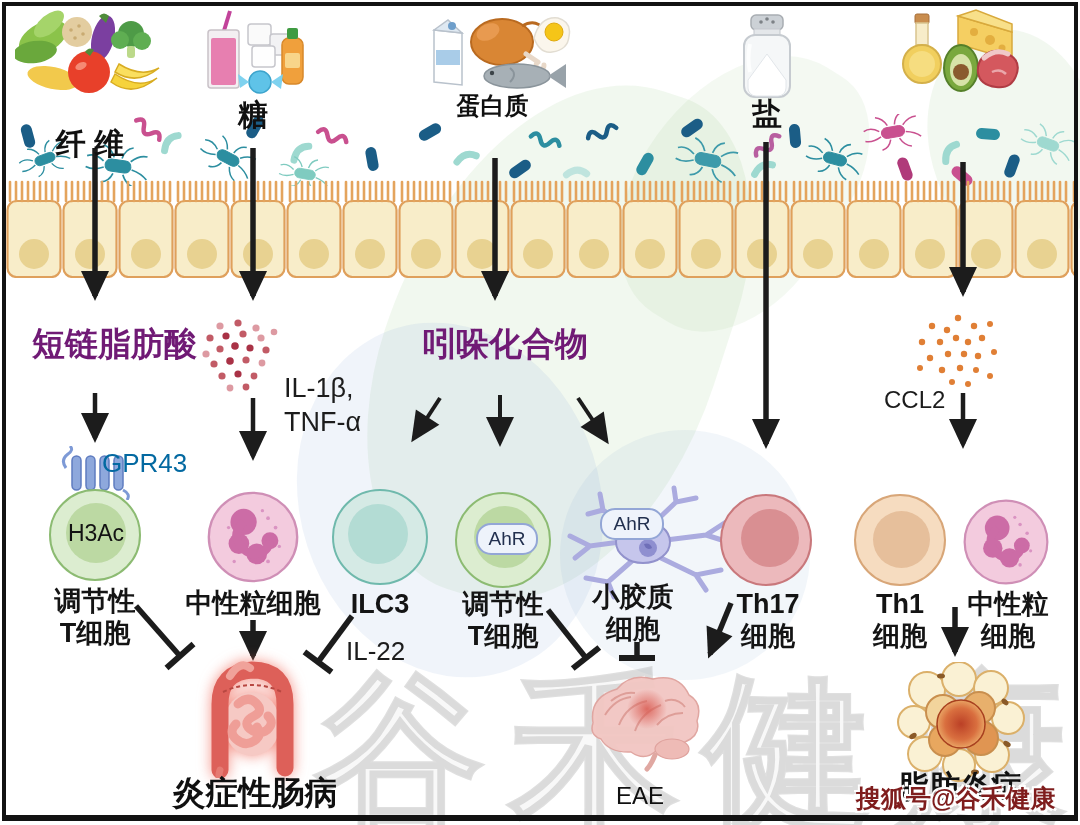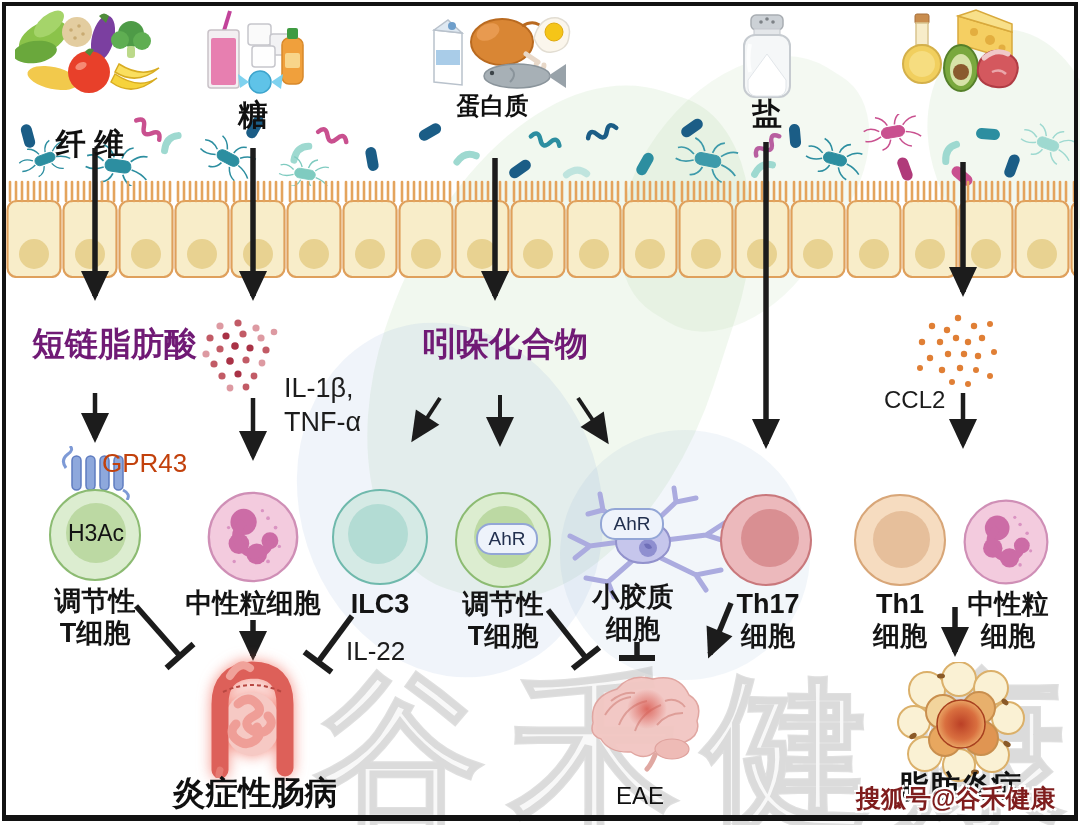--- a/index.html
+++ b/index.html
@@ -308,21 +308,21 @@
   <svg class="abs z4" style="left:56px;top:446px;" width="80" height="54" viewBox="0 0 80 54">
     <path d="M10,22 q-6,-8 2,-14 q6,-4 2,-8" fill="none" stroke="#7e9ad6" stroke-width="3"></path>
     <g fill="#8ea8dc" stroke="#5f7cc0" stroke-width="1.5">
       <rect x="16" y="10" width="9" height="34" rx="4.5"></rect>
       <rect x="30" y="10" width="9" height="34" rx="4.5"></rect>
       <rect x="44" y="10" width="9" height="34" rx="4.5"></rect>
       <rect x="58" y="10" width="9" height="34" rx="4.5"></rect>
     </g>
     <path d="M67,44 q8,4 4,10" fill="none" stroke="#7e9ad6" stroke-width="3"></path>
   </svg>
-  <div class="abs z4" style="left:102px;top:448px;font-size:26px;color:#c2410c;font-weight:500;">GPR43</div>
+  <div class="abs z4" style="left:102px;top:448px;font-size:26px;color:#0369a1;font-weight:500;">GPR43</div>
   <div class="abs z4 circle" style="left:49px;top:489px;width:92px;height:92px;background:#dcedd0;border:2.5px solid #8cbb72;">
     <div class="nucleus" style="left:15px;top:12px;width:60px;height:60px;background:#bcd9a3;display:flex;align-items:center;justify-content:center;">
       <span style="font-size:23px;color:#121212;">H3Ac</span>
     </div>
   </div>
 
   <svg class="abs z4" style="left:206px;top:490px;" width="94" height="94" viewBox="0 0 100 100">
     <circle cx="50" cy="50" r="47" fill="#f3cbde" stroke="#cf8fb6" stroke-width="2.5"></circle>
     <g fill="#cc6ca6">
       <circle cx="40" cy="34" r="14"></circle>

